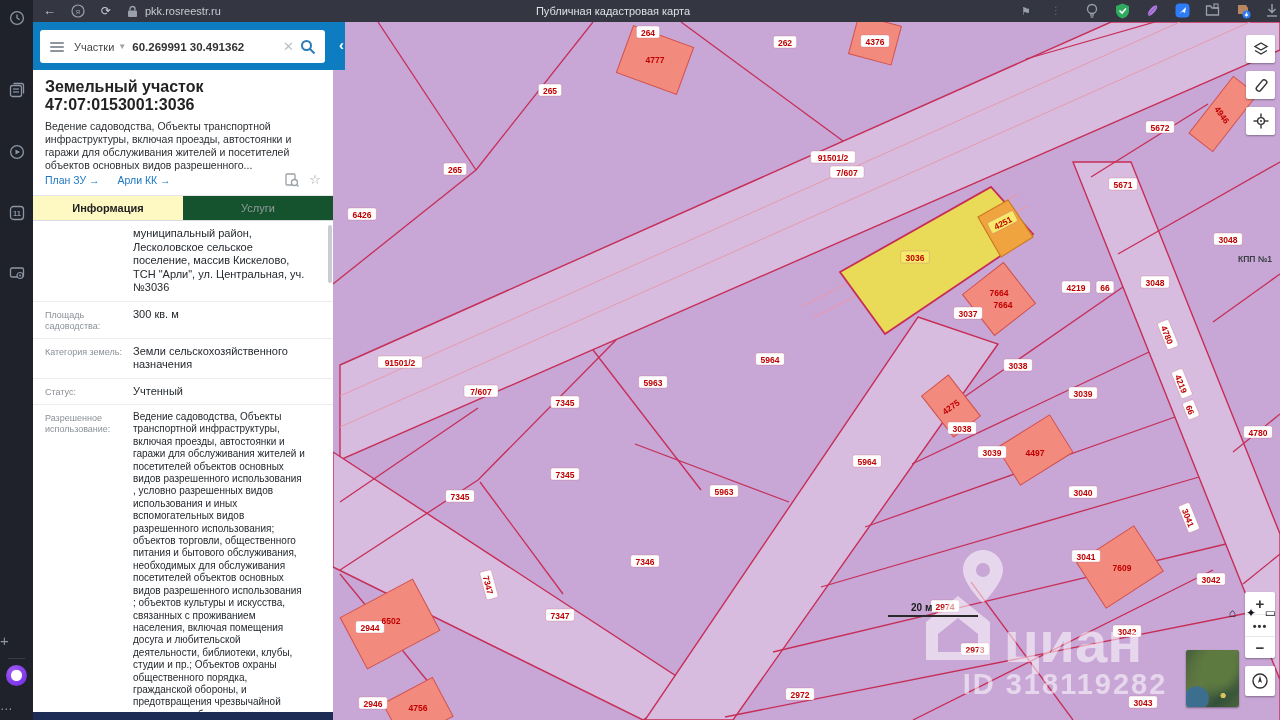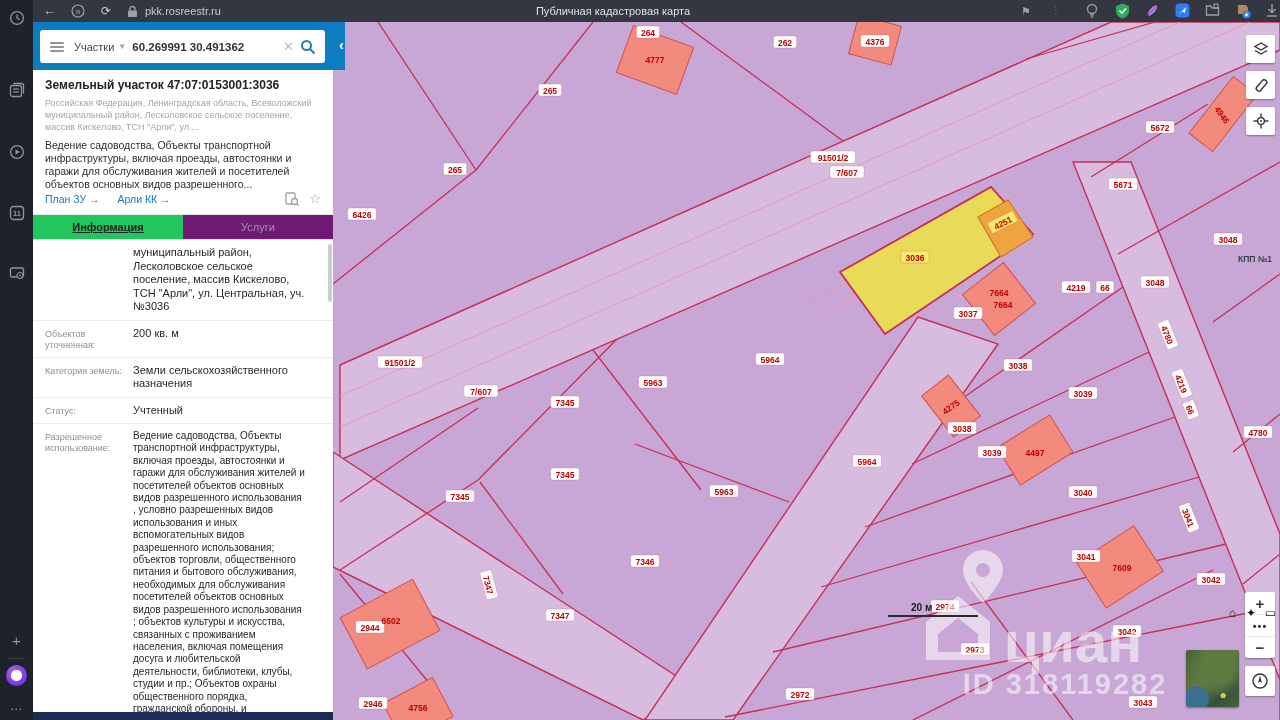--- a/index.html
+++ b/index.html
@@ -1,21 +1,21 @@
 <!DOCTYPE html>
 <html><head>
 <meta charset="utf-8">
 <style>
   * { margin:0; padding:0; box-sizing:border-box; }
   html,body { width:1280px; height:720px; overflow:hidden;
     font-family:"Liberation Sans","DejaVu Sans",sans-serif; background:#c8a6d6; }
 
   
   #rail { position:absolute; left:0; top:0; width:33px; height:720px; background:#1f212b; z-index:60; }
-  .rail-ic { position:absolute; left:0; width:33px; height:24px; color:#8c96a4; text-align:center; }
+  .rail-ic { position:absolute; left:0; width:33px; height:24px; color:#8c96a4; }
   .rail-ic svg { display:block; margin:0 auto; }
   #rail .divider { position:absolute; left:8px; width:17px; height:1px; background:#3a3d49; }
   #alice { position:absolute; left:6px; width:21px; height:21px; border-radius:50%;
     background:radial-gradient(circle at 35% 30%,#a05cf7,#6d28e0); }
   #alice::after { content:""; position:absolute; left:5px; top:5px; width:11px; height:11px;
     background:#fff; border-radius:45% 45% 50% 50%; }
   #topbar { position:absolute; left:33px; top:0; width:1247px; height:22px; background:#343641; z-index:60;
     color:#c7cad1; font-size:11px; }
   #topbar .tb { position:absolute; top:0; height:22px; line-height:22px; }
   #pagetitle { position:absolute; left:440px; top:0; width:280px; text-align:center; color:#dfe1e6;
@@ -61,31 +61,31 @@
   #searchbox input { flex:1; border:none; outline:none; font-size:11.5px; font-weight:bold; color:#333;
     font-family:"Liberation Sans","DejaVu Sans",sans-serif; min-width:0; }
   #clearx { color:#b9bfc6; font-size:13px; padding:0 6px; }
   #mag { margin-right:9px; }
   #collapse { position:absolute; right:1px; top:14px; color:#fff; font-size:15px; font-weight:bold; }
 
   
   #panel { position:absolute; left:33px; top:70px; width:300px; height:650px; background:#fff; z-index:40;
     overflow:hidden; }
   #phead { padding:8px 12px 0 12px; }
-  #ptitle { font-size:12px; font-weight:bold; color:#222; }
+  #ptitle { font-size:16px; font-weight:bold; color:#222; }
   #paddr { font-size:9px; color:#a0a4a9; line-height:12px; margin-top:5px; }
   #pdesc { font-size:10.5px; color:#2b2f33; line-height:13px; margin-top:6px; }
   #plinks { display:flex; align-items:center; padding-bottom:8px; }
   #plinks a { font-size:10.5px; color:#1d78c1; text-decoration:none; margin-right:18px; }
   #plinks .sp { flex:1; }
   #plinks .hic { color:#9aa1a8; margin-left:10px; font-size:13px; }
   #ptabs { display:flex; height:26px; border-top:1px solid #e4e6e9; border-bottom:1px solid #d9dcdf; }
   #ptabs .tab { flex:1; display:flex; align-items:center; justify-content:center; font-size:11px; }
-  #ptabs .tab.active { background:#22c55e; color:#222; font-weight:bold;text-decoration:underline; }
-  #ptabs .tab.inactive { background:#701a75; color:#959ba1; }
+  #ptabs .tab.active { background:#fef9c3; color:#222; font-weight:bold; }
+  #ptabs .tab.inactive { background:#14532d; color:#959ba1; }
   #ptable { position:relative; }
   .prow { display:flex; border-bottom:1px solid #ececee; padding:6px 0; }
   .prow .rl { width:100px; flex:none; font-size:9px; color:#8a9097; padding:2px 6px 0 12px; line-height:11px; }
   .prow .rv { flex:1; font-size:11px; color:#24292e; line-height:13.5px; padding-right:28px; }
   .prow.small .rv { font-size:10px; line-height:12.4px; }
   #scrollthumb { position:absolute; right:1px; top:4px; width:4px; height:58px; background:#c9ccd1; border-radius:2px; }
   #pfoot { position:absolute; left:0; bottom:0; width:100%; height:8px; background:#1d2c55; }
 
   .icbtn svg, .mapbtn svg { display:block; }
 </style>
@@ -444,21 +444,20 @@
       <circle cx="6.5" cy="6.5" r="4.5" fill="none" stroke="#2a7ab8" stroke-width="2"></circle>
       <line x1="10" y1="10" x2="14.5" y2="14.5" stroke="#2a7ab8" stroke-width="2"></line>
     </svg>
   </div>
   <div id="collapse">‹</div>
 </div>
 
 <div id="panel">
   <div id="phead">
     <div id="ptitle">Земельный участок 47:07:0153001:3036</div>
-    <div id="paddr">Российская Федерация, Ленинградская область, Всеволожский муниципальный район, Лесколовское сельское поселение, массив Кискелово, ТСН "Арли", ул....</div>
     <div id="pdesc">Ведение садоводства, Объекты транспортной инфраструктуры, включая проезды, автостоянки и гаражи для обслуживания жителей и посетителей объектов основных видов разрешенного...</div>
     <div id="plinks">
       <a href="#">План ЗУ →</a>
       <a href="#">Арли КК →</a>
       <div class="sp"></div>
       <svg class="hic" width="14" height="14" viewBox="0 0 14 14">
         <rect x="1" y="1" width="9" height="11" rx="1" fill="none" stroke="#9aa1a8" stroke-width="1.3"></rect>
         <circle cx="9.5" cy="9.5" r="3" fill="#fff" stroke="#9aa1a8" stroke-width="1.3"></circle>
         <line x1="11.7" y1="11.7" x2="13.5" y2="13.5" stroke="#9aa1a8" stroke-width="1.3"></line>
       </svg>
@@ -468,22 +467,22 @@
   <div id="ptabs">
     <div class="tab active">Информация</div>
     <div class="tab inactive">Услуги</div>
   </div>
   <div id="ptable">
     <div class="prow">
       <div class="rl"></div>
       <div class="rv">муниципальный район, Лесколовское сельское поселение, массив Кискелово, ТСН "Арли", ул. Центральная, уч. №3036</div>
     </div>
     <div class="prow">
-      <div class="rl">Объектов уточненная:</div>
-      <div class="rv">200 кв. м</div>
+      <div class="rl">Площадь садоводства:</div>
+      <div class="rv">300 кв. м</div>
     </div>
     <div class="prow">
       <div class="rl">Категория земель:</div>
       <div class="rv">Земли сельскохозяйственного назначения</div>
     </div>
     <div class="prow">
       <div class="rl">Статус:</div>
       <div class="rv">Учтенный</div>
     </div>
     <div class="prow small">

